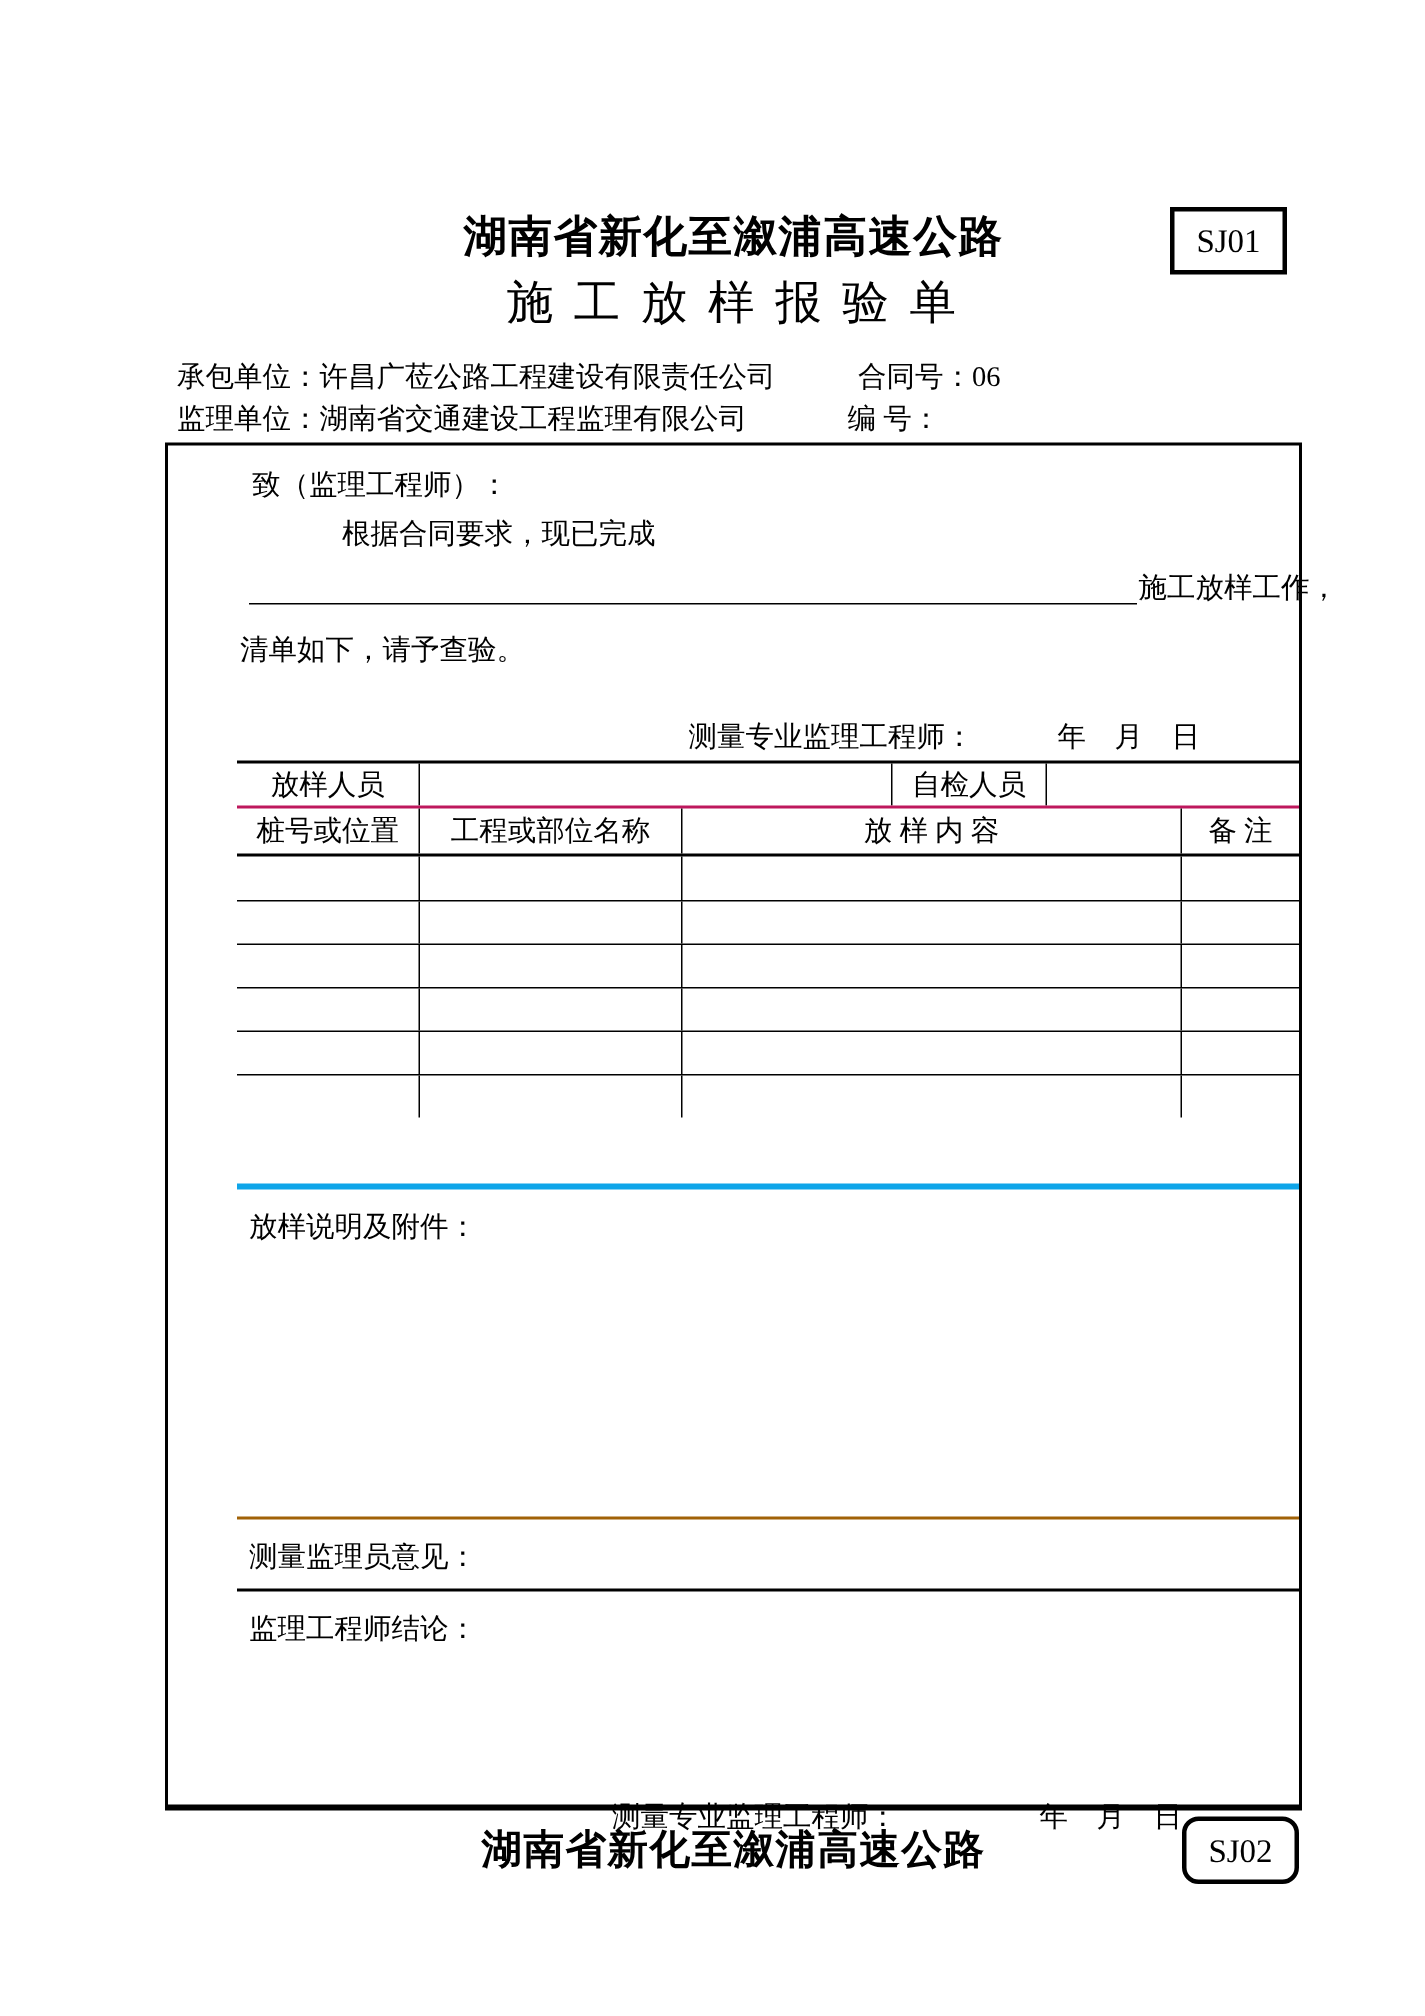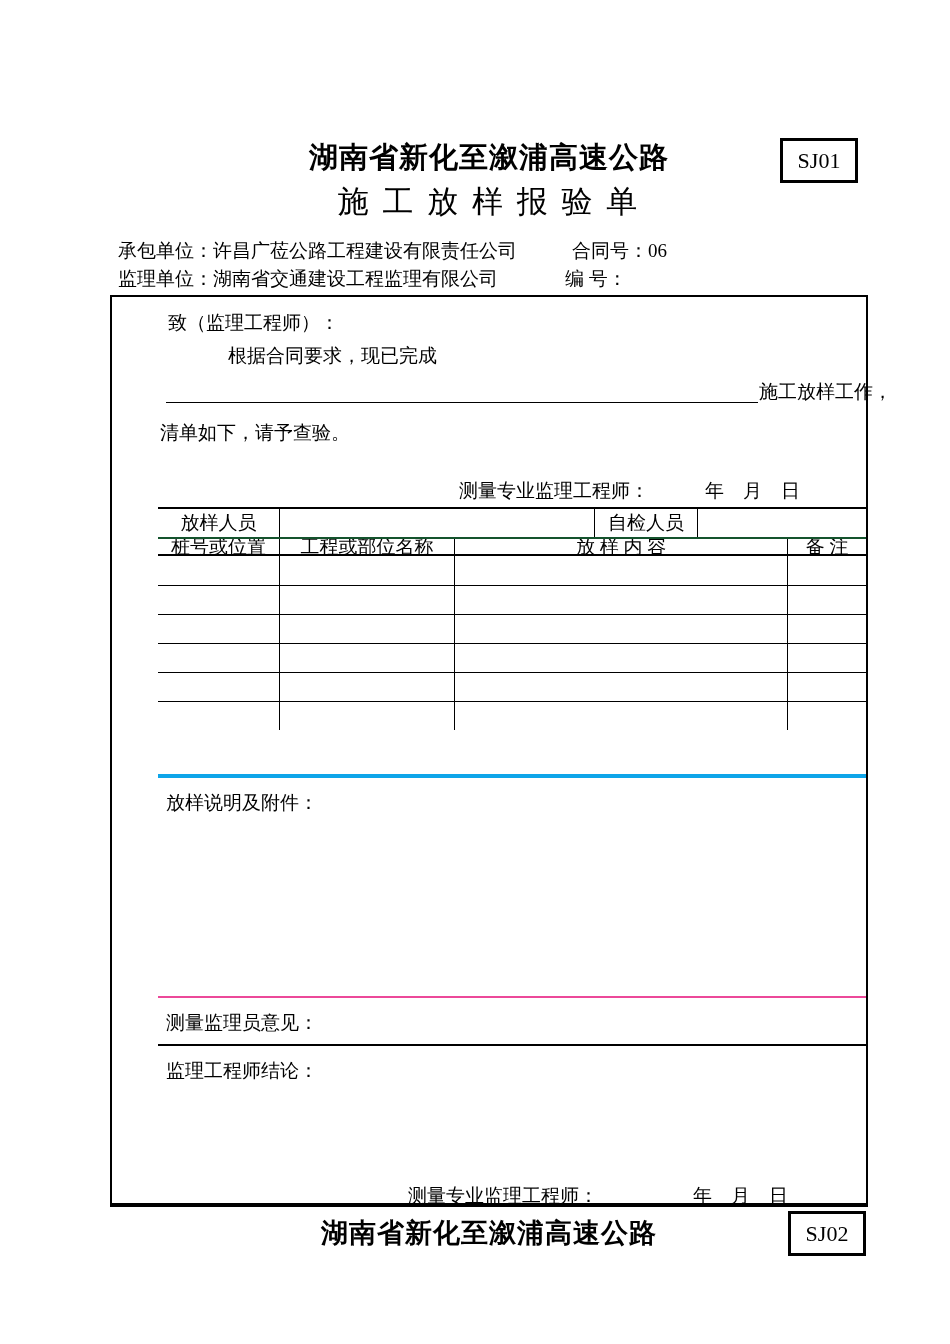--- a/index.html
+++ b/index.html
@@ -20,21 +20,21 @@
   .sub-title  { top: 181px; font-size: 31px; font-weight: normal; letter-spacing: 3px; }
   .code-box {
     width: 78px; height: 45px;
     border: 3px solid #000;
     text-align: center;
     font-family: "Liberation Serif", "DejaVu Serif", serif;
     font-weight: normal; font-size: 22px;
     line-height: 39px;
   }
   .code-top { left: 780px; top: 138px; }
-  .code-bottom { left: 788px; top: 1211px; }
+  .code-bottom { left: 788px; top: 1211px; border-radius: 11px; }
 
   .meta-line { font-size: 19px; white-space: nowrap; }
   .meta-1 { left: 118px; top: 238px; }
   .meta-2 { left: 118px; top: 266px; }
   .meta-contract { left: 572px; top: 238px; }
   .meta-serial   { left: 565px; top: 266px; }
 
   
   .form-box {
     left: 110px; top: 295px;
@@ -62,29 +62,29 @@
   .cell {
     border-right: 1px solid #000;
     display: flex; align-items: center; justify-content: center;
     overflow: hidden; white-space: nowrap;
   }
   .cell:last-child { border-right: none; }
 
   .row-staff { border-top: 2px solid #000; height: 30px; justify-content: flex-end; }
   .s1 { width: 122px; } .s2 { width: 315px; } .s3 { width: 103px; } .s4 { flex: 1; }
 
-  .row-header { border-top: 2px solid #14532d; height: 17px; text-align: center; }
+  .row-header { border-top: 2px solid #be185d; height: 32px; text-align: center; }
   .c1 { width: 122px; } .c2 { width: 175px; } .c3 { width: 333px; } .c4 { flex: 1; }
 
   .table-body { border-top: 2px solid #000; }
   .trow { display: flex; height: 29px; }
   .trow + .trow { border-top: 1px solid #000; }
 
   .sec-notes      { position: relative; border-top: 4px solid #0ea5e9; height: 222px; margin-top: 44px; }
-  .sec-opinion    { position: relative; border-top: 2px solid #ec4899; height: 48px; }
+  .sec-opinion    { position: relative; border-top: 2px solid #a16207; height: 48px; }
   .sec-conclusion { position: relative; border-top: 2px solid #000; flex: 1; }
   .sec-label { position: absolute; left: 8px; top: 12px; white-space: nowrap; }
   .sign-label { left: 250px; top: 137px; white-space: nowrap; }
   .sign-date  { left: 535px; top: 137px; white-space: nowrap; }
 
   
   .footer-title { left: 110px; width: 758px; top: 1215px; text-align: center;
                   font-size: 27px; font-weight: bold; letter-spacing: 1px; }
 </style>
 </head>

